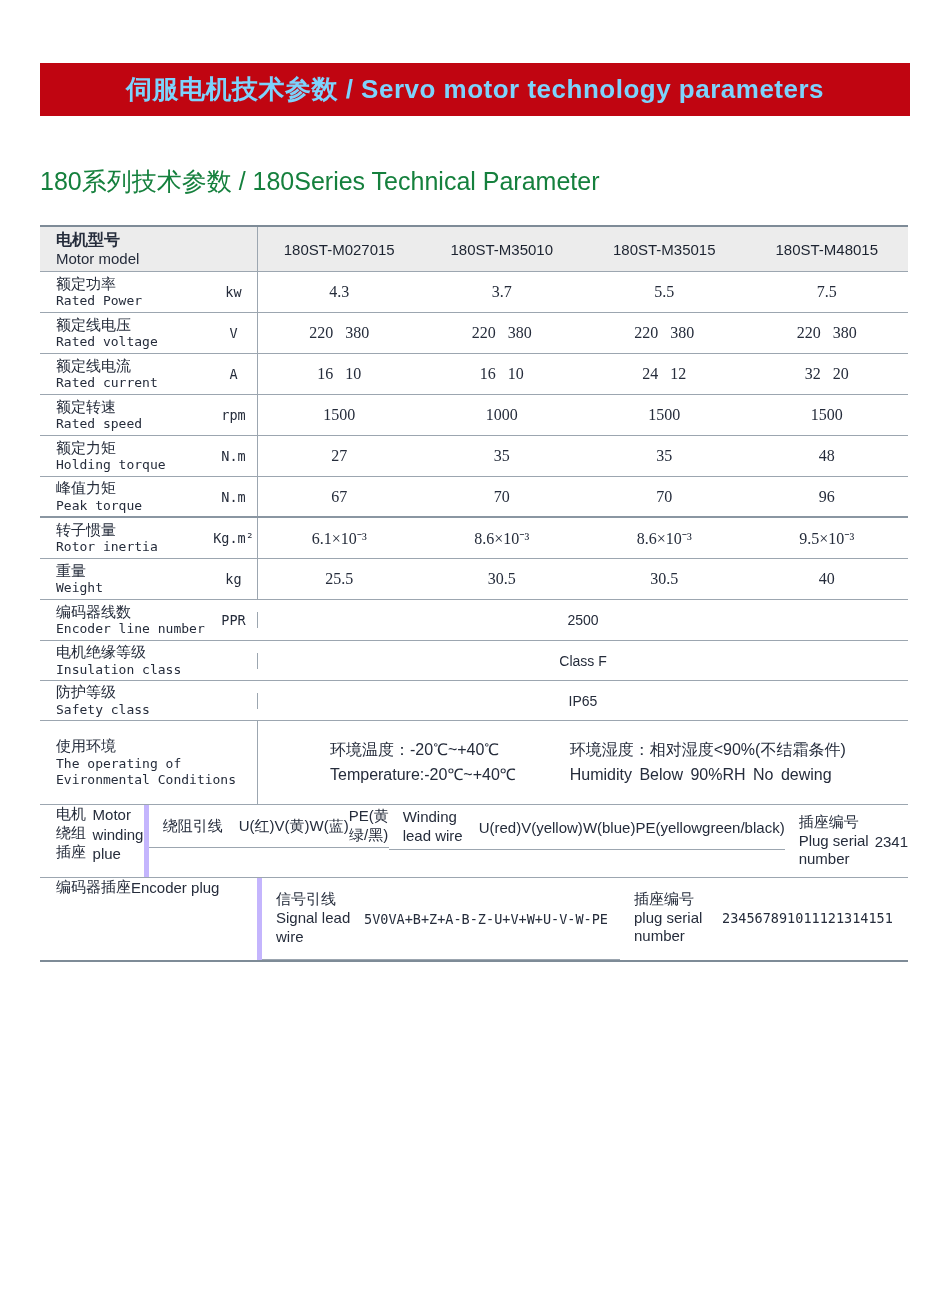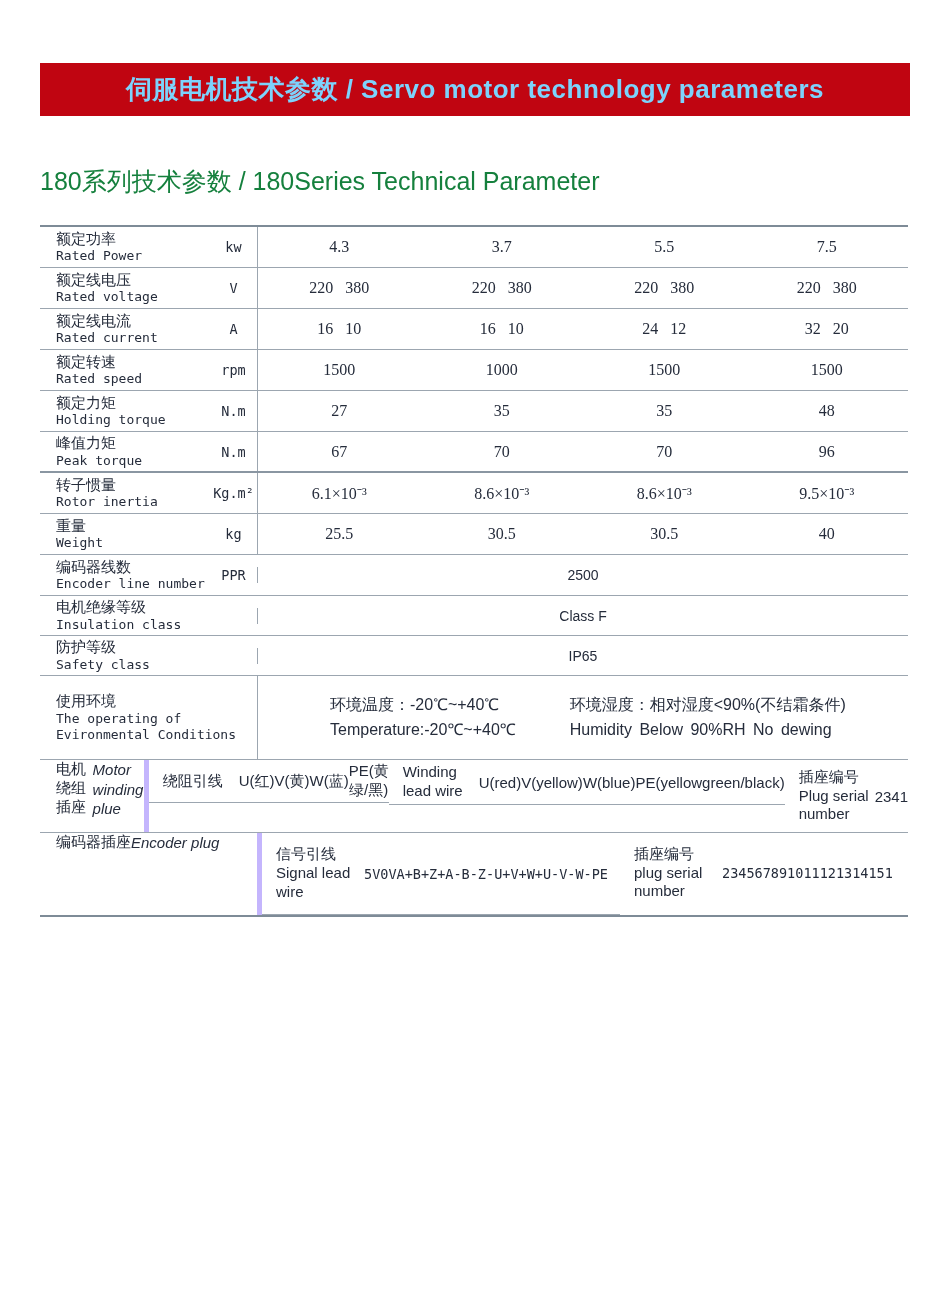--- a/index.html
+++ b/index.html
@@ -48,21 +48,21 @@
   
   .envrow{height:84px;}
   .envlab{width:217px;box-sizing:border-box;padding-left:16px;display:flex;flex-direction:column;justify-content:center;}
   .envbody{flex:1;border-left:1px solid #9ca6b0;display:flex;align-items:center;box-sizing:border-box;padding-left:72px;gap:54px;}
   .envblock .l1{font-size:16px;line-height:1.55;}
   .envblock .l2{font-size:16px;line-height:1.55;word-spacing:3px;}
   
   .section{display:flex;border-bottom:1px solid #9ca6b0;box-sizing:border-box;}
   .sect-label{width:217px;box-sizing:border-box;padding-left:16px;display:flex;flex-direction:row;}
   .sect-label .cn{font-size:15px;}
-  .sect-label .sen{font-size:15px;line-height:1.3;font-style:italic;}
+  .sect-label .sen{font-size:15px;line-height:1.3;}
   .sect-body{flex:1;border-left:5px solid #c4b5fd;display:flex;flex-direction:row;}
   .subrow{display:flex;align-items:center;border-bottom:1px solid #9ca6b0;box-sizing:border-box;}
   .subrow:last-child{border-bottom:none;}
   .sublab{width:90px;box-sizing:border-box;padding-left:14px;font-size:15px;line-height:1.25;}
   .sub43{height:43px;} .sub45{height:45px;} .sub72{height:72px;} .sub82{height:82px;} .sub80{height:80px;}
   .wvals{flex:1;display:flex;align-items:center;}
   .wvals span{flex:1;text-align:center;font-size:15px;}
   .evals{flex:1;display:flex;align-items:center;justify-content:space-between;box-sizing:border-box;padding:0 12px 0 12px;}
   .evals span{font-family:"DejaVu Sans Mono",monospace;font-size:13.5px;}
 </style>
@@ -70,20 +70,32 @@
 <body>
 
 <div class="banner">
   <span>伺服电机技术参数 / Servo motor technology parameters</span>
 </div>
 
 <div class="page-title">180系列技术参数 / 180Series  Technical Parameter</div>
 
 <div class="spec-table">
 
+  <div class="trow thead">
+    <div class="hleft">
+      <div class="hcn">电机型号</div>
+      <div class="hen">Motor model</div>
+    </div>
+    <div class="models">
+      <span>180ST-M027015</span>
+      <span>180ST-M35010</span>
+      <span>180ST-M35015</span>
+      <span>180ST-M48015</span>
+    </div>
+  </div>
 
   <div class="trow std">
     <div class="lab">
       <div class="cn">额定功率</div>
       <div class="en">Rated Power</div>
     </div>
     <div class="unitc">kw</div>
     <div class="vals">
         <span>4.3</span>
         <span>3.7</span>

